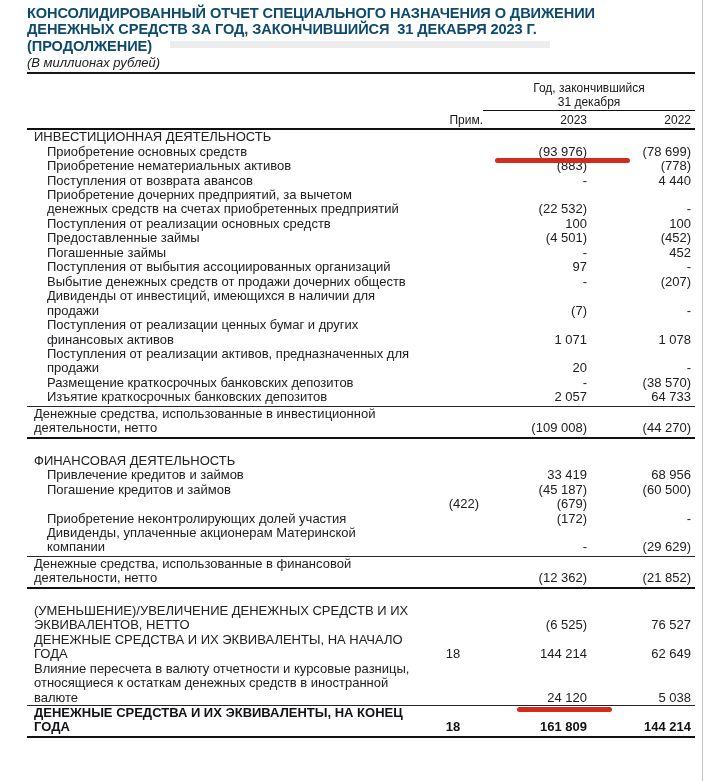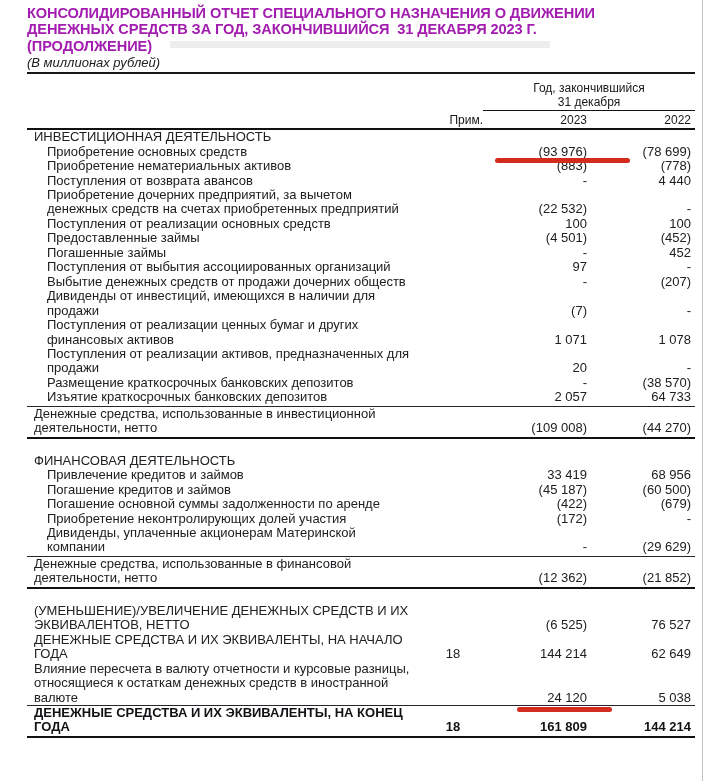--- a/index.html
+++ b/index.html
@@ -5,21 +5,21 @@
   html,body{margin:0;padding:0;background:#ffffff;}
   .page{
     position:relative;width:704px;height:781px;overflow:hidden;
     background:#ffffff;color:#202024;
     font-family:"Liberation Sans","DejaVu Sans",sans-serif;
   }
   .content{position:relative;margin-left:27px;width:668px;}
   
   .doc-title{
     padding-top:5px;font-size:14.6px;line-height:16.4px;font-weight:bold;
-    color:#a21caf;white-space:pre-wrap;letter-spacing:-0.1px;
+    color:#0c4a6e;white-space:pre-wrap;letter-spacing:-0.1px;
   }
   .doc-subtitle{
     font-style:italic;font-size:13px;line-height:15px;margin-top:1px;
     padding-bottom:2px;border-bottom:2px solid #161616;
   }
   .scan-artifact{position:absolute;left:170px;top:41px;width:380px;height:7px;
     background:#ededed;z-index:0;}
   .edge-line{position:absolute;top:0;right:1px;width:1px;height:100%;background:#c2c2c2;}
   
   .thead{
@@ -222,21 +222,20 @@
           </div>
 
           <div class="row r-item">
             <div class="cell label">Погашение кредитов и займов</div>
             <div class="cell note"></div>
             <div class="cell num"><span class="val">(45 187)</span></div>
             <div class="cell num"><span class="val">(60 500)</span></div>
           </div>
 
           <div class="row r-item">
-            <div class="cell label">Погашение основной суммы задолженности по аренде</div>
             <div class="cell note"></div>
             <div class="cell num"><span class="val">(422)</span></div>
             <div class="cell num"><span class="val">(679)</span></div>
           </div>
 
           <div class="row r-item">
             <div class="cell label">Приобретение неконтролирующих долей участия</div>
             <div class="cell note"></div>
             <div class="cell num"><span class="val">(172)</span></div>
             <div class="cell num"><span class="val">-</span></div>

